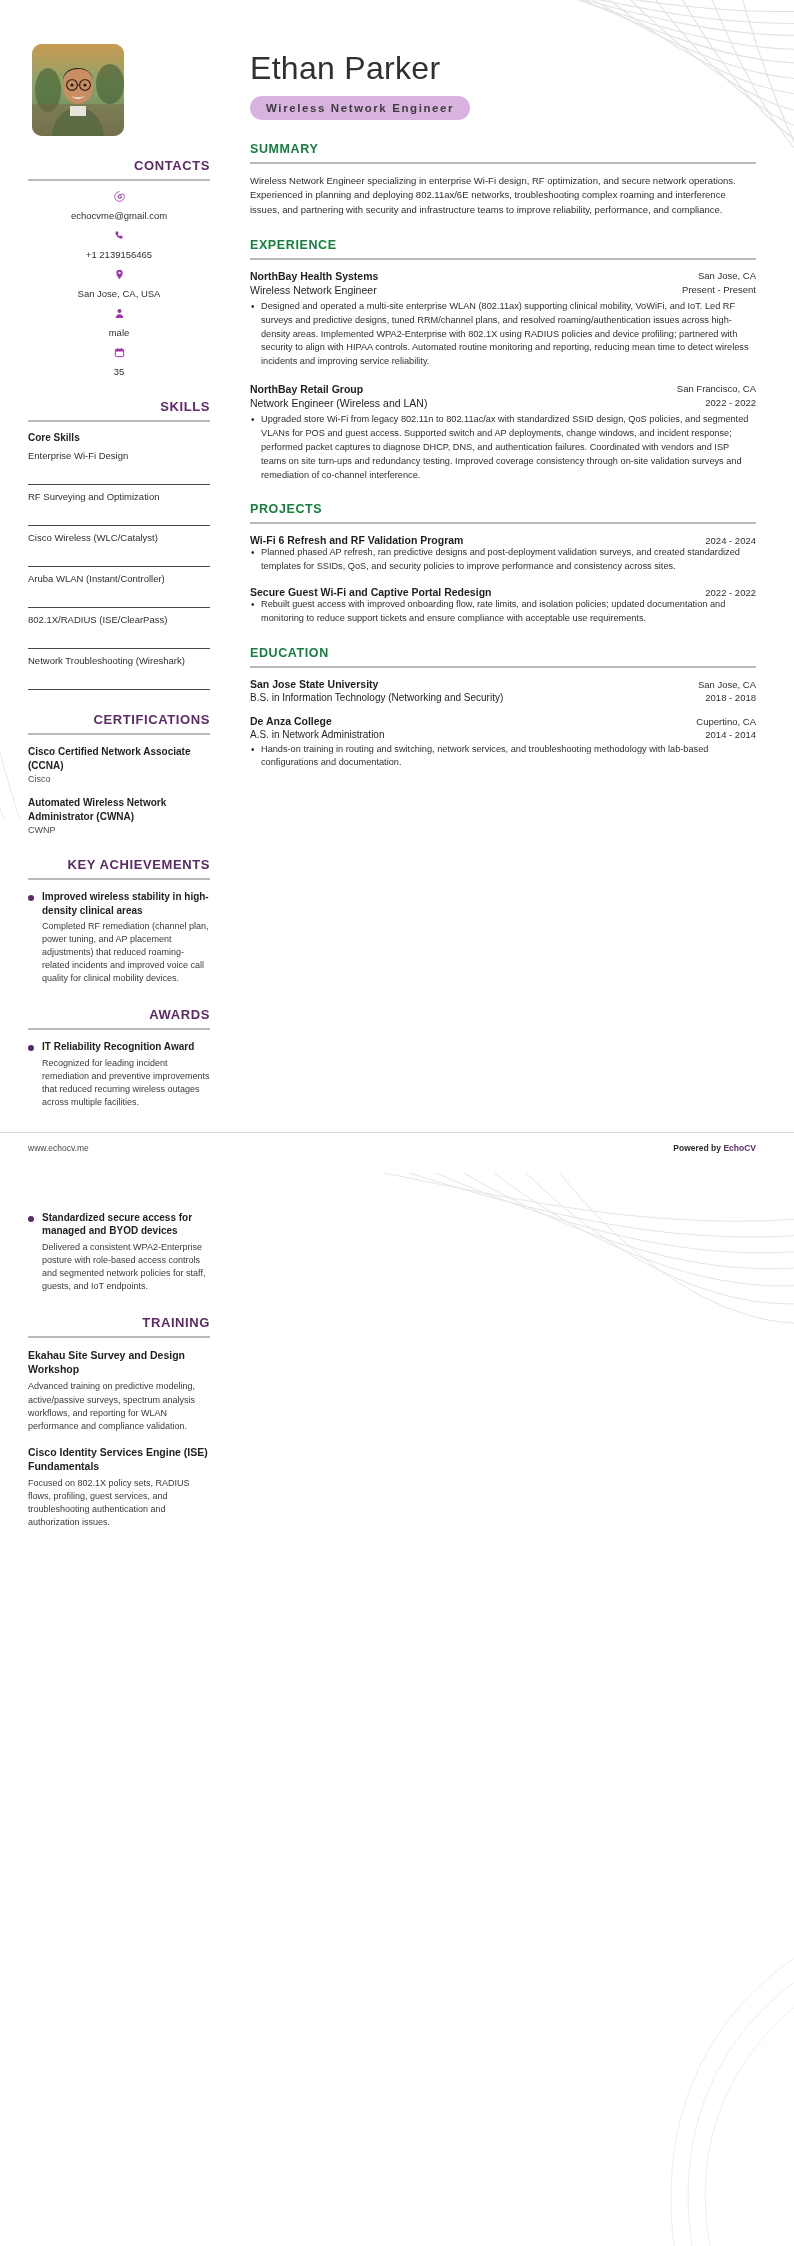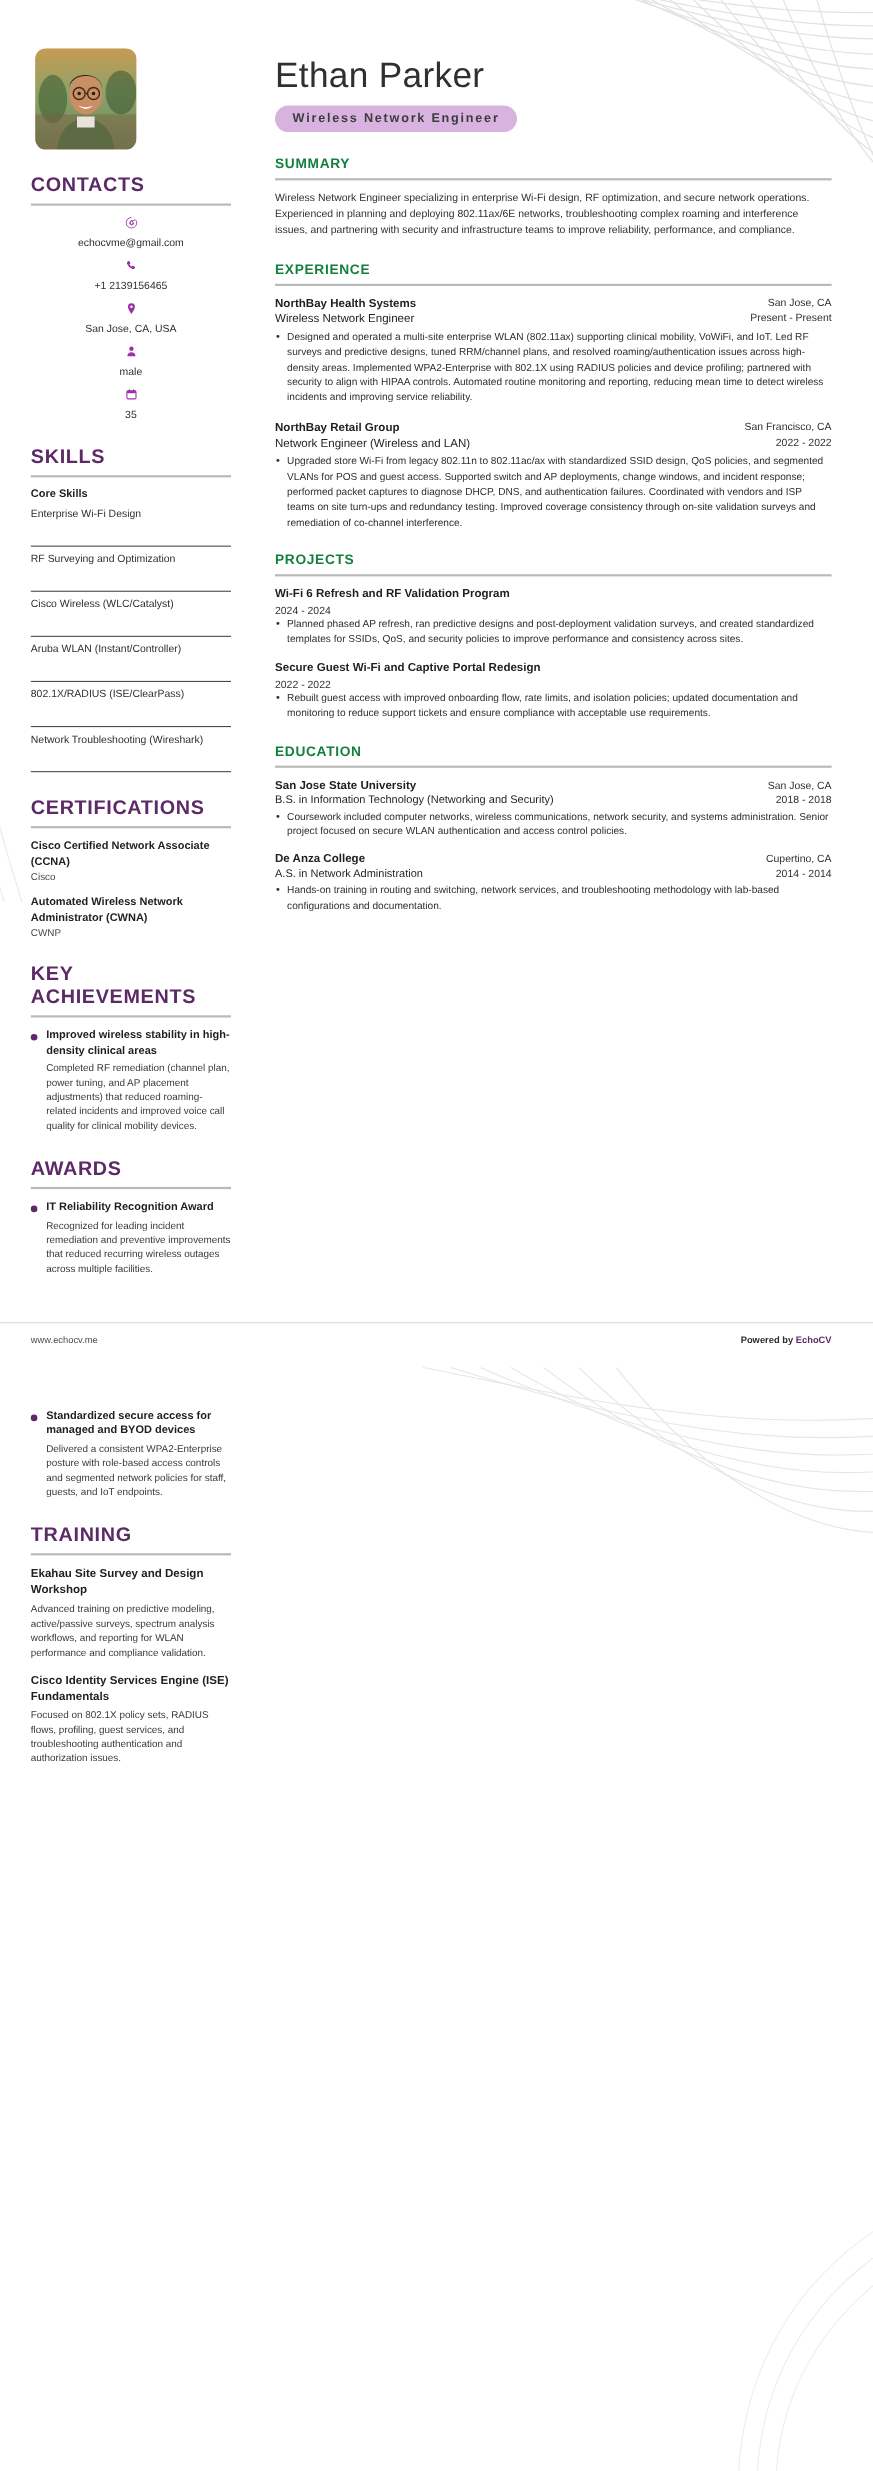--- a/index.html
+++ b/index.html
@@ -58,26 +58,27 @@
     border-radius: 10px;
     overflow: hidden;
     margin-bottom: 22px;
     margin-left: 4px;
     background: #c8a06a;
     position: relative;
   }
   .avatar svg { display:block; width:100%; height:100%; }
 
   .side-head {
-    font-size: 18px;
+    font-size: 13px;
     font-weight: bold;
     letter-spacing: 0.6px;
     color: #5c2a66;
     text-transform: uppercase;
     margin-bottom: 6px;
+    text-align: right;
   }
   .side-rule {
     height: 2px;
     background: #b9b9b9;
     margin-bottom: 10px;
   }
   .side-block { margin-bottom: 22px; }
 
   .contact-row {
     display: flex;
@@ -264,21 +265,20 @@
     color: #2f2f2f;
     font-size: 10px;
   }
 
   .proj { margin-bottom: 12px; }
   .proj-line {
     display: flex;
     justify-content: space-between;
     align-items: baseline;
     gap: 4px;
-    flex-direction: column;
   }
   .proj-title {
     font-size: 10.5px;
     font-weight: bold;
     color: #1f1f1f;
   }
   .proj-dates {
     font-size: 9.5px;
     color: #2f2f2f;
     white-space: nowrap;
@@ -319,21 +319,21 @@
     white-space: nowrap;
   }
 
   .footer {
     position: relative;
     z-index: 3;
     display: flex;
     justify-content: space-between;
     align-items: center;
     padding: 10px 38px 12px 28px;
-    margin-top: 20px;
+    margin-top: 1px;
     border-top: 1px solid #d8d8d8;
     font-size: 8.5px;
     color: #4a4a4a;
     gap: 21px;
   }
   .footer .brand { font-weight: bold; color: #2b2b2b; }
   .footer .brand em { font-style: normal; color: #5c2a66; }
 
   .page-gap {
     height: 18px;
@@ -594,23 +594,20 @@
 
           <div class="edu">
             <div class="edu-line1">
               <span class="edu-school">San Jose State University</span>
               <span class="edu-location">San Jose, CA</span>
             </div>
             <div class="edu-line2">
               <span class="edu-degree">B.S. in Information Technology (Networking and Security)</span>
               <span class="edu-dates">2018 - 2018</span>
             </div>
-            <ul class="job-points">
-              <li>Coursework included computer networks, wireless communications, network security, and systems administration. Senior project focused on secure WLAN authentication and access control policies.</li>
-            </ul>
           </div>
 
           <div class="edu">
             <div class="edu-line1">
               <span class="edu-school">De Anza College</span>
               <span class="edu-location">Cupertino, CA</span>
             </div>
             <div class="edu-line2">
               <span class="edu-degree">A.S. in Network Administration</span>
               <span class="edu-dates">2014 - 2014</span>

